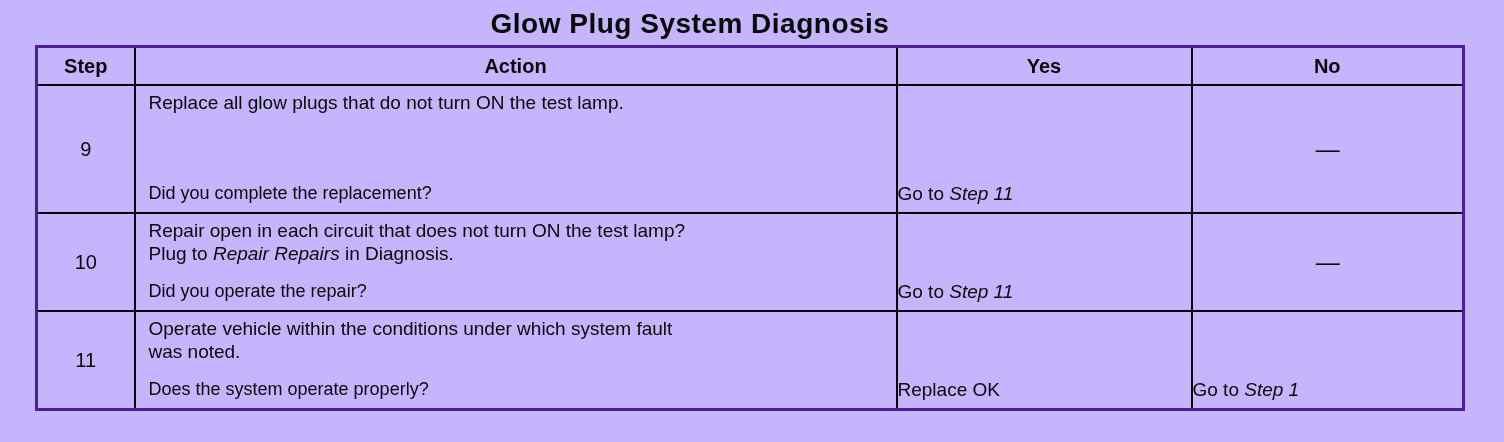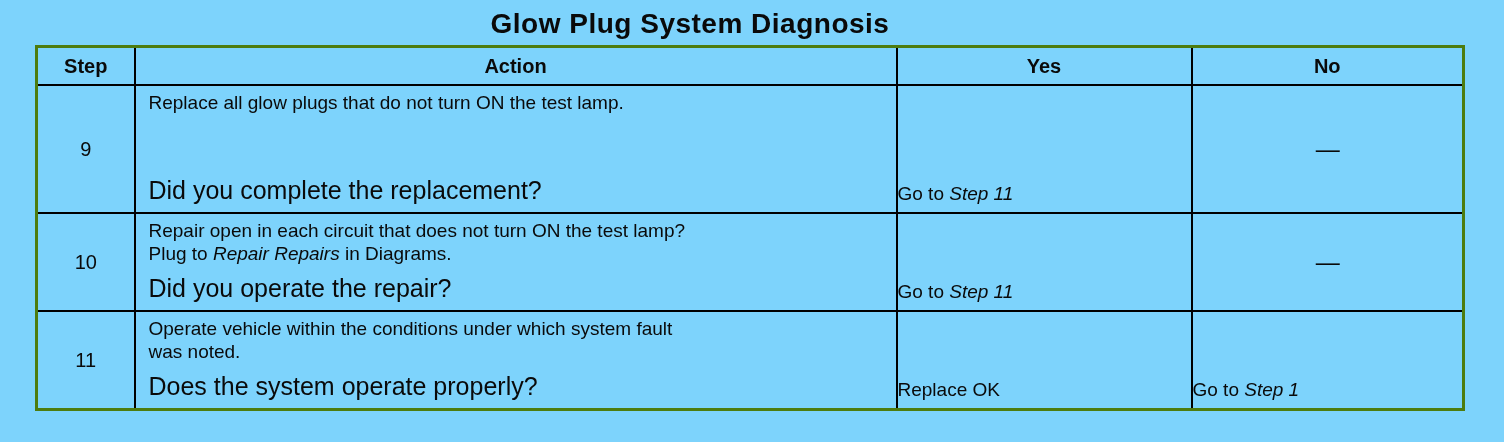--- a/index.html
+++ b/index.html
@@ -1,37 +1,37 @@
 <!DOCTYPE html>
 <html><head>
 <meta charset="utf-8">
 <style>
   html,body { margin:0; padding:0; background:#ffffff; }
   .page {
     position:relative;
     width:1504px; height:442px;
-    background:#7dd3fc;
+    background:#c4b5fd;
     color:#0a0a0a;
     font-family:"Liberation Sans", sans-serif;
     overflow:hidden;
   }
   .doc-title {
     position:absolute;
     top:8px; left:0; width:1380px;
     text-align:center;
     font-size:28px;
     font-weight:bold;
     letter-spacing:0.5px;
   }
   table.diag {
     position:absolute;
     left:35px; top:45px;
     width:1427px;
     border-collapse:collapse;
-    border:3px solid #4d7c0f;
+    border:3px solid #4c1d95;
     table-layout:fixed;
     padding-left:41px;
   }
   table.diag th, table.diag td {
     border:2px solid #000;
     padding:0;
   }
   th.hdr {
     height:36px;
     font-size:20px;
@@ -52,21 +52,21 @@
     vertical-align:top;
     font-size:19px;
     line-height:1.22;
   }
   .action-text {
     padding:5px 14px 0 13px;
   }
   .question-text {
     position:absolute;
     left:13px; right:14px; bottom:7px;
-    font-size:25px;
+    font-size:18px;
   }
   td.yes-cell, td.no-cell {
     position:relative;
     font-size:19px;
     text-align:center;
     vertical-align:middle;
   }
   .bottom-text {
     position:absolute;
     left:0; right:0; bottom:7px;
@@ -111,21 +111,21 @@
           <div class="bottom-text"><span>Go to </span><i>Step 11</i></div>
         </td>
         <td class="no-cell">
           <span class="dash-mid"><span>—</span></span>
         </td>
       </tr>
 
       <tr class="row-10">
         <td class="step-cell">10</td>
         <td class="action-cell">
-          <div class="action-text"><span>Repair open in each circuit that does not turn ON the test lamp?</span><br><span>Plug to </span><i>Repair Repairs</i><span> in Diagrams.</span></div>
+          <div class="action-text"><span>Repair open in each circuit that does not turn ON the test lamp?</span><br><span>Plug to </span><i>Repair Repairs</i><span> in Diagnosis.</span></div>
           <div class="question-text"><span>Did you operate the repair?</span></div>
         </td>
         <td class="yes-cell">
           <div class="bottom-text"><span>Go to </span><i>Step 11</i></div>
         </td>
         <td class="no-cell">
           <span class="dash-mid"><span>—</span></span>
         </td>
       </tr>
 

